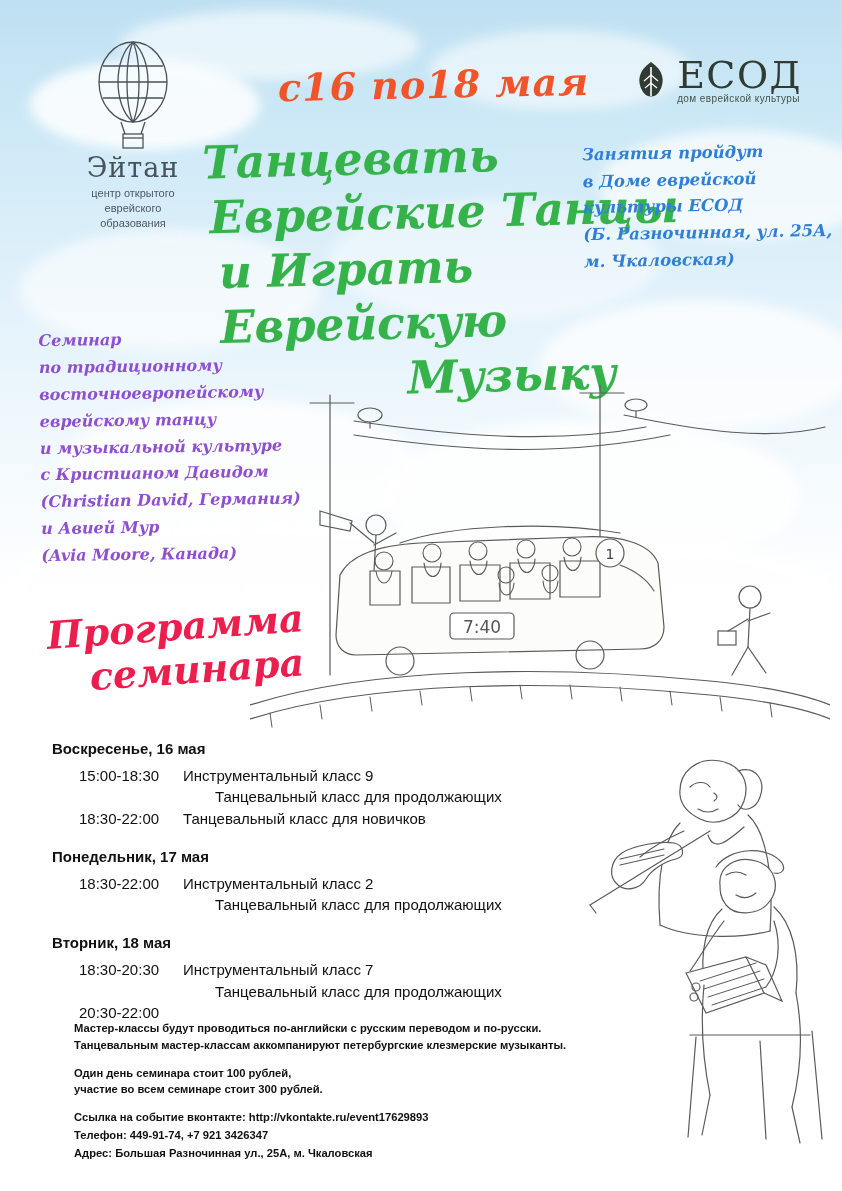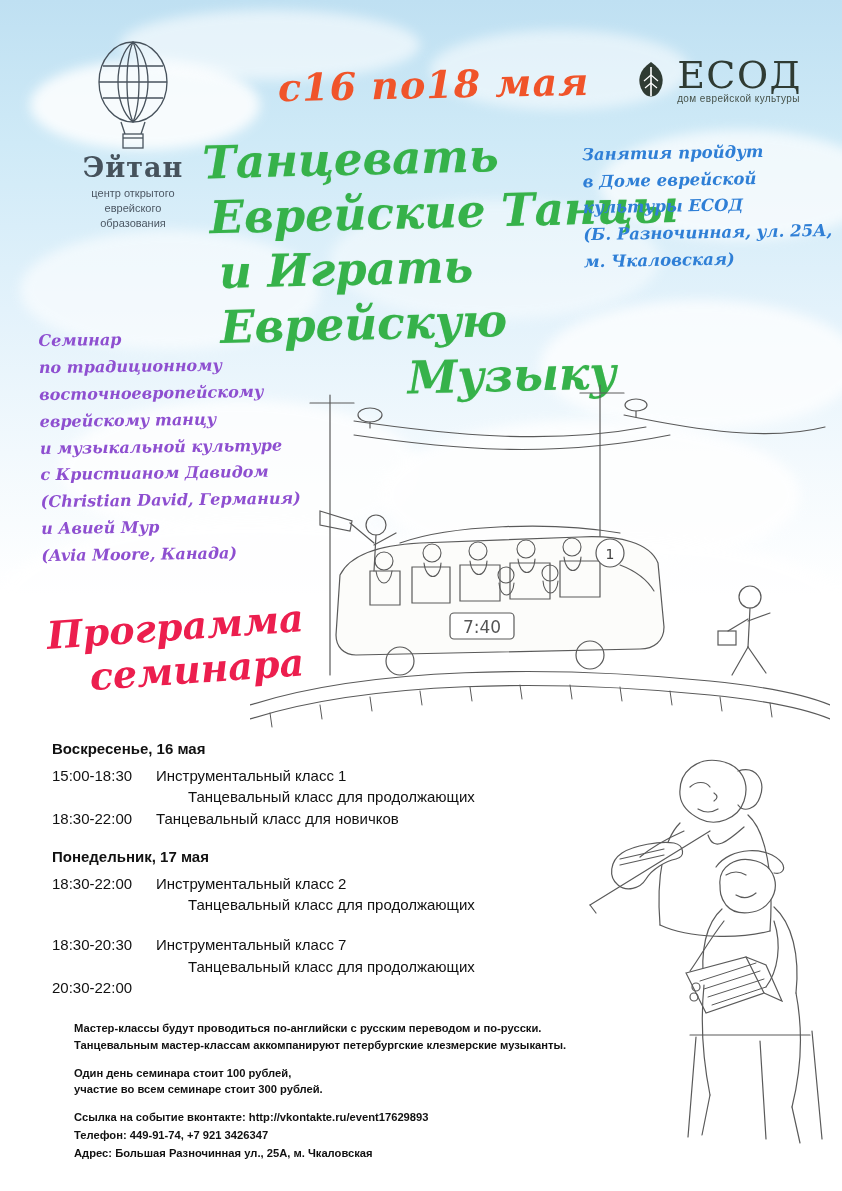--- a/index.html
+++ b/index.html
@@ -52,21 +52,21 @@
     left: 48px;
     top: 38px;
     width: 170px;
     text-align: center;
     color: #3a4a57;
   }
   .balloon-wrap { height: 112px; }
   .eitan-name {
     font-family: "DejaVu Serif", serif;
     font-size: 27px;
-    font-weight: bold;
+    font-weight: normal;
     letter-spacing: 1px;
     color: #46525c;
     margin-top: 2px;
   }
   .eitan-sub {
     font-size: 11px;
     line-height: 1.35;
     color: #4c5763;
     margin-top: 3px;
   }
@@ -176,21 +176,21 @@
   .day-name {
     font-size: 15px;
     font-weight: bold;
     margin-bottom: 8px;
   }
   .row {
     font-size: 15px;
     line-height: 1.42;
     display: flex;
   }
-  .row .time { width: 104px; flex: 0 0 104px; }
+  .row .time { width: 104px; flex: 0 0 104px; margin-left: 27px; }
   .row .what { flex: 1; }
   .row.indent .time { visibility: hidden; }
   .row.indent .what { padding-left: 32px; }
 
   
   .footer {
     position: absolute;
     left: 52px;
     top: 1020px;
     width: 520px;
@@ -378,21 +378,21 @@
     <span>Программа</span>
     <span class="pl2">семинара</span>
   </div>
 
   <div class="schedule">
 
     <div class="day-block">
       <div class="day-name">Воскресенье, 16 мая</div>
       <div class="row">
         <span class="time">15:00-18:30</span>
-        <span class="what">Инструментальный класс 1</span>
+        <span class="what">Инструментальный класс 9</span>
       </div>
       <div class="row indent">
         <span class="time"></span>
         <span class="what">Танцевальный класс для продолжающих</span>
       </div>
       <div class="row">
         <span class="time">18:30-22:00</span>
         <span class="what">Танцевальный класс для новичков</span>
       </div>
     </div>
@@ -403,20 +403,21 @@
         <span class="time">18:30-22:00</span>
         <span class="what">Инструментальный класс 2</span>
       </div>
       <div class="row indent">
         <span class="time"></span>
         <span class="what">Танцевальный класс для продолжающих</span>
       </div>
     </div>
 
     <div class="day-block">
+      <div class="day-name">Вторник, 18 мая</div>
       <div class="row">
         <span class="time">18:30-20:30</span>
         <span class="what">Инструментальный класс 7</span>
       </div>
       <div class="row indent">
         <span class="time"></span>
         <span class="what">Танцевальный класс для продолжающих</span>
       </div>
       <div class="row">
         <span class="time">20:30-22:00</span>

